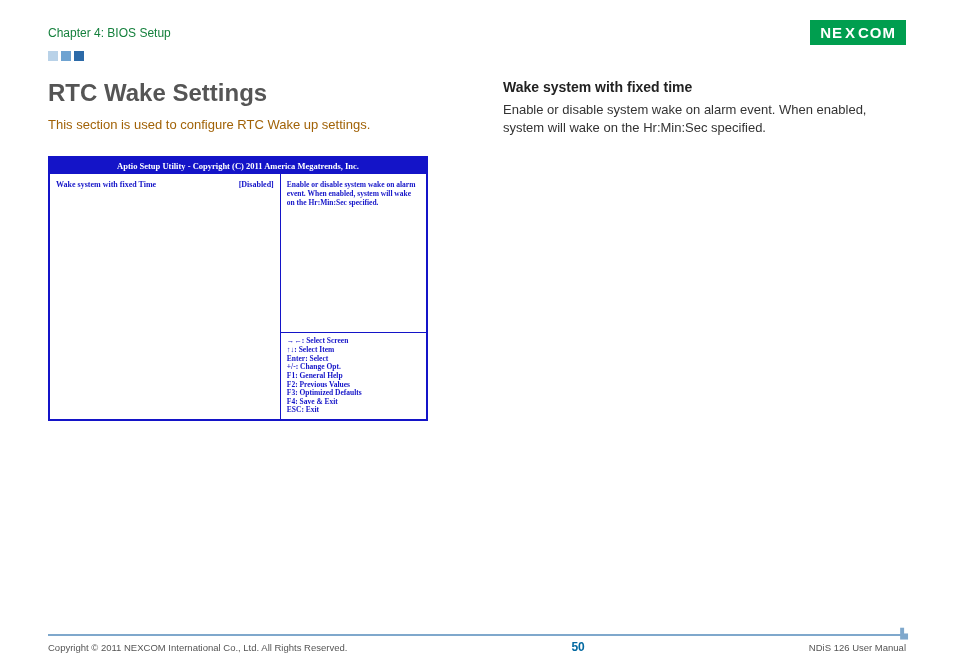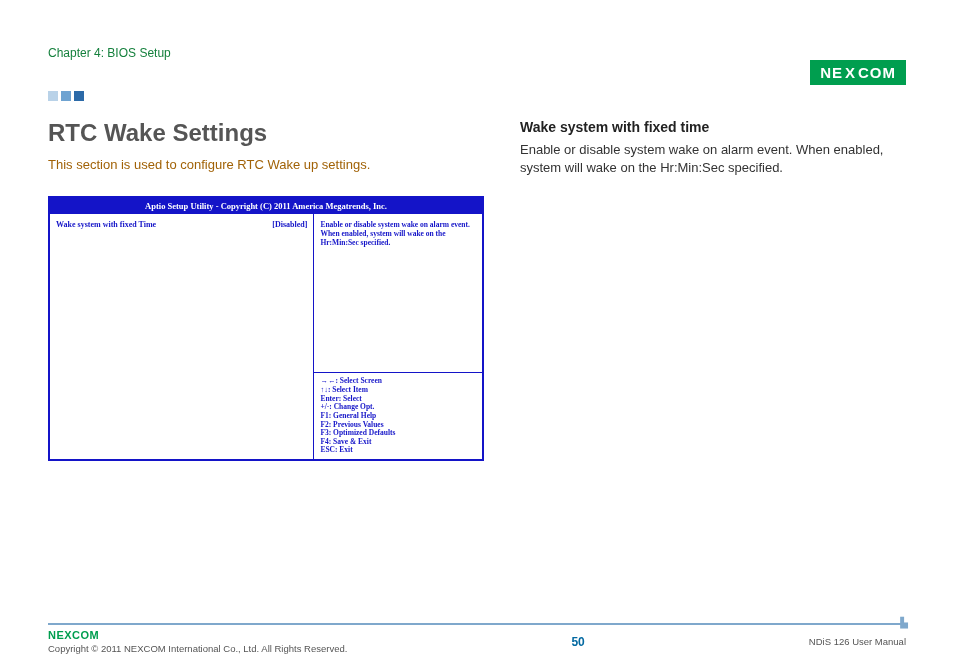--- a/index.html
+++ b/index.html
@@ -27,33 +27,32 @@
   .logo-box {
     background: #009e4f;
     color: #fff;
     font-weight: bold;
     font-size: 15px;
     padding: 4px 10px;
     letter-spacing: 1px;
     display: flex;
     align-items: center;
     gap: 2px;
-    margin-top: 40px;
   }
   .logo-box .x {
     color: #fff;
     font-weight: bold;
   }
   .sq-row { display:flex; gap:3px; margin: 6px 0 18px 0;}
   .sq { width:10px; height:10px; }
   .sq1{background:#b9d2e8;} .sq2{background:#6fa3d1;} .sq3{background:#2c6aa8;}
 
   .content {
     display: flex;
-    gap: 36px;
+    gap: 52px;
   }
   .col { flex:1; }
   h1 {
     font-size: 24px;
     font-weight: 600;
     color: #555;
     margin-bottom: 10px;
   }
   .intro {
     font-size: 13px;
@@ -67,21 +66,21 @@
     margin-bottom: 6px;
   }
   .desc {
     font-size: 13px;
     color: #333;
     line-height: 1.35;
   }
 
   
   .bios {
-    width: 436px;
+    width: 380px;
     border: 2px solid #1414c8;
     font-family: "Times New Roman", serif;
     font-size: 8px;
     color: #fff;
     background:#fff;
   }
   .bios-title {
     background: #1414c8;
     text-align: center;
     font-weight: bold;
@@ -227,19 +226,18 @@
 
     <div class="col">
       <h2>Wake system with fixed time</h2>
       <p class="desc">Enable or disable system wake on alarm event. When enabled, system will wake on the Hr:Min:Sec specified.</p>
     </div>
   </div>
 </div>
 
 <div class="foot">
   <div class="left">
-    <div class="logo-small">NEXCOM</div>
     <div>Copyright © 2011 NEXCOM International Co., Ltd. All Rights Reserved.</div>
   </div>
   <div class="center">50</div>
   <div class="right">NDiS 126 User Manual</div>
   <div class="foot-corner">▙</div>
 </div>
 
 </body></html>

